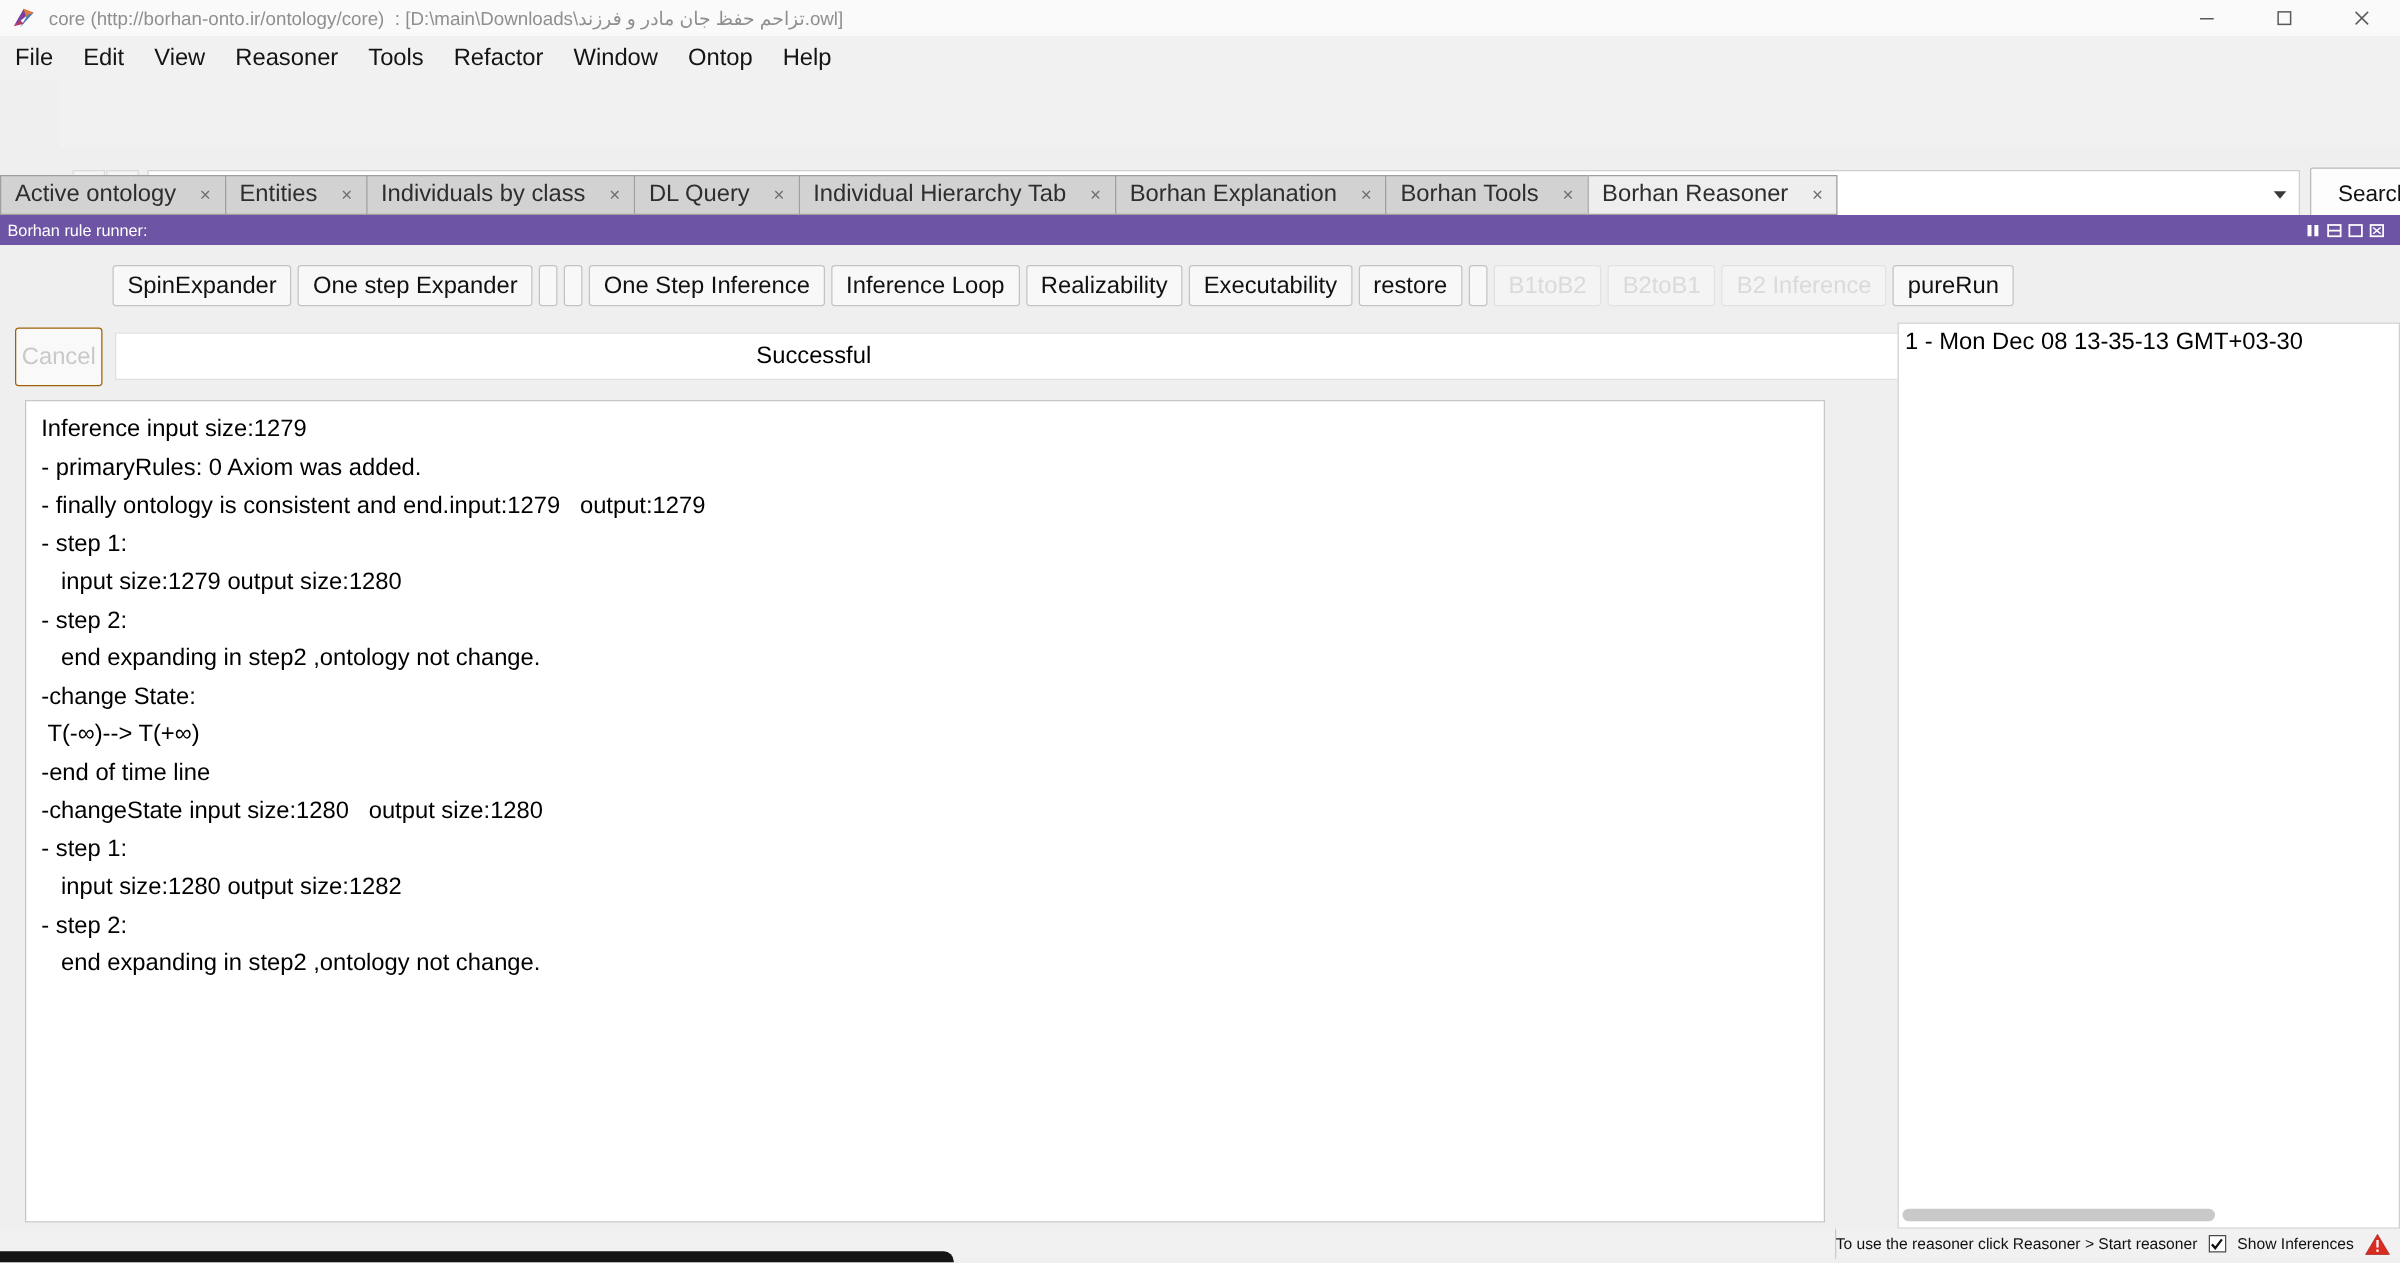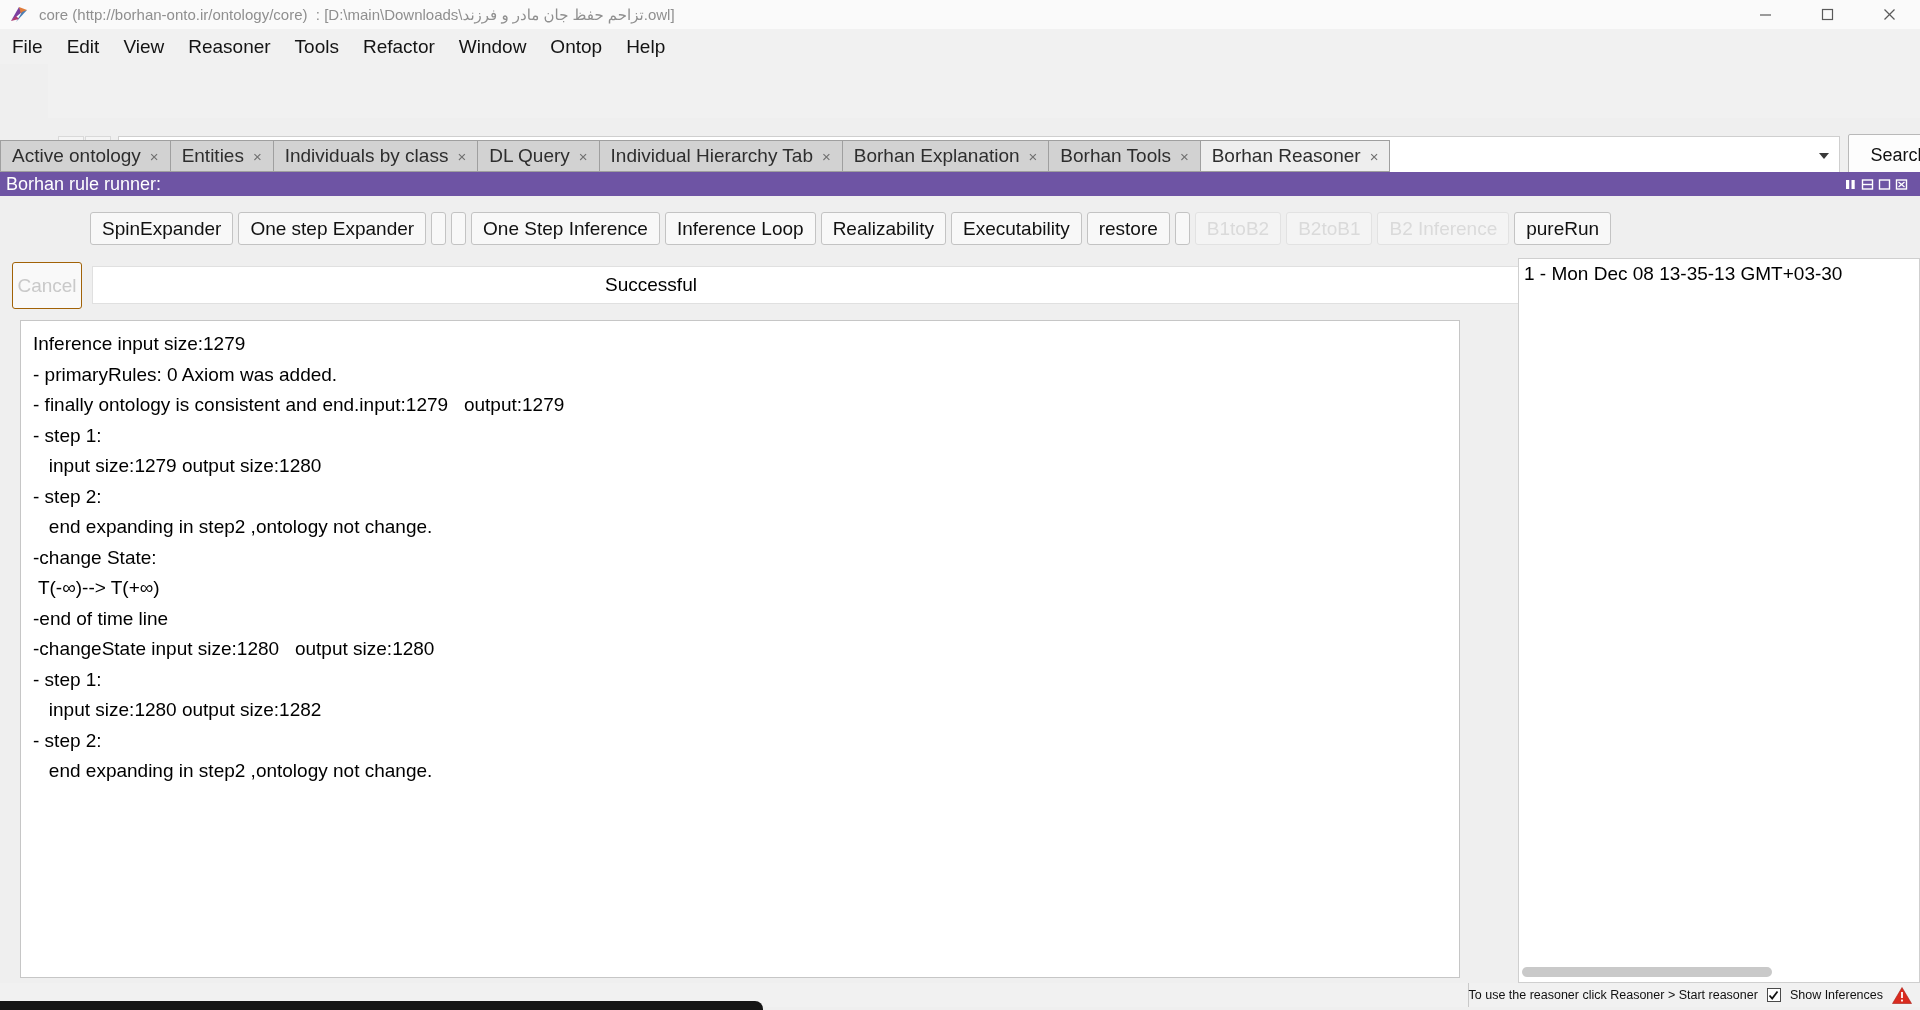--- a/index.html
+++ b/index.html
@@ -31,30 +31,30 @@
   .combo .name { font-size:18px; font-weight:bold; color:#111; margin-left:8px; }
   .combo .iri  { font-size:18px; color:#919191; margin-left:7px; }
   .combo-arrow { margin-left:auto; width:0; height:0; border-left:5px solid transparent;
                  border-right:5px solid transparent; border-top:6px solid #3a3a3a; }
   .search-btn { position:absolute; top:70px; left:1800px; width:117px; height:43px; background:#fdfdfd;
                 border:1px solid #b9b9b9; border-radius:2px; font-size:18px; color:#111;
                 font-family:inherit; }
 
   
   .tabstrip { position:absolute; top:140px; left:0; height:32px; display:flex; }
-  .tab { display:flex; align-items:center; gap:9px; background:#d2d2d2;
+  .tab { display:flex; align-items:center; gap:19px; background:#d2d2d2;
          border:1px solid #9f9f9f; border-right-width:0; padding:0 11px;
          font-size:19px; color:#2e2e2e; white-space:nowrap;justify-content:space-between; }
   .tab:last-child { border-right-width:1px; }
   .tab.active { background:#eeeeee; }
   .tab-close { font-size:15px; color:#6f6f6f; }
 
   
   .viewheader { position:absolute; top:172px; left:0; width:100%; height:24px; background:#6e54a4;
-                color:#fff; display:flex; align-items:center; padding:0 6px; font-size:18px; }
+                color:#fff; display:flex; align-items:center; padding:0 6px; font-size:13px; }
   .view-icons { margin-left:auto; display:flex; gap:4px; margin-right:6px; }
   .view-icons span { display:flex; }
 
   
   .toolbar { position:absolute; top:212px; left:90px; height:18px; display:flex; gap:5px; }
   .tbtn { height:33px; padding:0 11px; font-size:19px; color:#111; background:#f8f8f8;
           border:1px solid #c3c3c3; border-radius:3px; font-family:inherit; white-space:nowrap; }
   .tbtn.spacer { width:15px; padding:0; }
   .tbtn.disabled { color:#dadada; border-color:#e2e2e2; background:#f4f4f4; }
 

